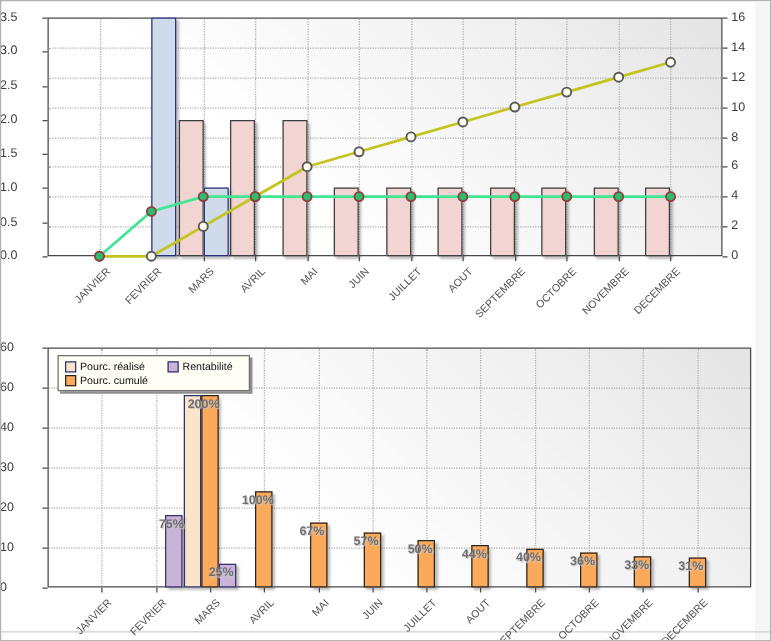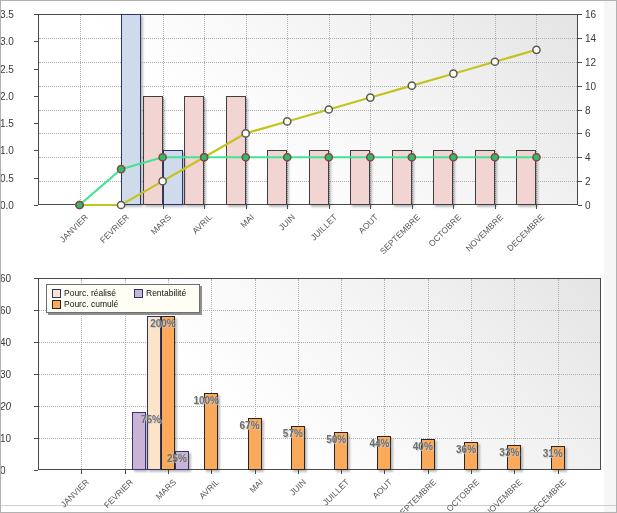--- a/index.html
+++ b/index.html
@@ -178,21 +178,21 @@
       <div class="vgrid" style="left: 556.692px; top: 278px; height: 190px;"></div>
       <div class="tickmark" style="left: 33px; top: 277px; width: 4px; height: 1px;"></div>
       <div class="ylab left" style="left: -1px; top: 277px;">60</div>
       <div class="tickmark" style="left: 33px; top: 309px; width: 4px; height: 1px;"></div>
       <div class="ylab left" style="left: -1px; top: 309px;">60</div>
       <div class="tickmark" style="left: 33px; top: 341px; width: 4px; height: 1px;"></div>
       <div class="ylab left" style="left: -1px; top: 341px;">40</div>
       <div class="tickmark" style="left: 33px; top: 373px; width: 4px; height: 1px;"></div>
       <div class="ylab left" style="left: -1px; top: 373px;">30</div>
       <div class="tickmark" style="left: 33px; top: 405px; width: 4px; height: 1px;"></div>
-      <div class="ylab left" style="left: -1px; top: 405px; font-style: italic;">20</div>
+      <div class="ylab left" style="left: -1px; top: 405px;">20</div>
       <div class="tickmark" style="left: 33px; top: 437px; width: 4px; height: 1px;"></div>
       <div class="ylab left" style="left: -1px; top: 437px;">10</div>
       <div class="tickmark" style="left: 33px; top: 469px; width: 4px; height: 1px;"></div>
       <div class="ylab left" style="left: -1px; top: 469px;">0</div>
       <div class="tickmark" style="left: 80.3077px; top: 469px; width: 1px; height: 4px;"></div>
       <div class="mlab" style="left: 83.3077px; top: 476px;">JANVIER</div>
       <div class="tickmark" style="left: 123.615px; top: 469px; width: 1px; height: 4px;"></div>
       <div class="mlab" style="left: 126.615px; top: 476px;">FEVRIER</div>
       <div class="tickmark" style="left: 166.923px; top: 469px; width: 1px; height: 4px;"></div>
       <div class="mlab" style="left: 169.923px; top: 476px;">MARS</div>
@@ -231,21 +231,21 @@
       <div class="dlab" style="left: 161.923px; top: 317.4px;">200%</div>
       <div class="dlab" style="left: 205.231px; top: 394.2px;">100%</div>
       <div class="dlab" style="left: 248.538px; top: 419.48px;">67%</div>
       <div class="dlab" style="left: 291.846px; top: 427.16px;">57%</div>
       <div class="dlab" style="left: 335.154px; top: 432.6px;">50%</div>
       <div class="dlab" style="left: 378.462px; top: 437.08px;">44%</div>
       <div class="dlab" style="left: 421.769px; top: 440.28px;">40%</div>
       <div class="dlab" style="left: 465.077px; top: 443.48px;">36%</div>
       <div class="dlab" style="left: 508.385px; top: 445.72px;">33%</div>
       <div class="dlab" style="left: 551.692px; top: 447.32px;">31%</div>
-      <div class="dlab" style="left: 150px; top: 413.4px; text-align: center;">75%</div>
+      <div class="dlab" style="left: 136px; top: 413.4px; text-align: center;">75%</div>
       <div class="dlab" style="left: 175.923px; top: 451.8px;">25%</div>
       <div class="legend" style="left: 45px; top: 283px; grid-template-columns: 76px 60px;">
         <div class="lentry">
           <div class="sw" style="background: rgb(252, 228, 202); border-color: rgb(43, 51, 119);"></div>
           <span class="ltxt">Pourc. réalisé</span>
         </div>
         <div class="lentry">
           <div class="sw" style="background: rgb(201, 179, 215); border-color: rgb(53, 53, 107);"></div>
           <span class="ltxt">Rentabilité</span>
         </div>

